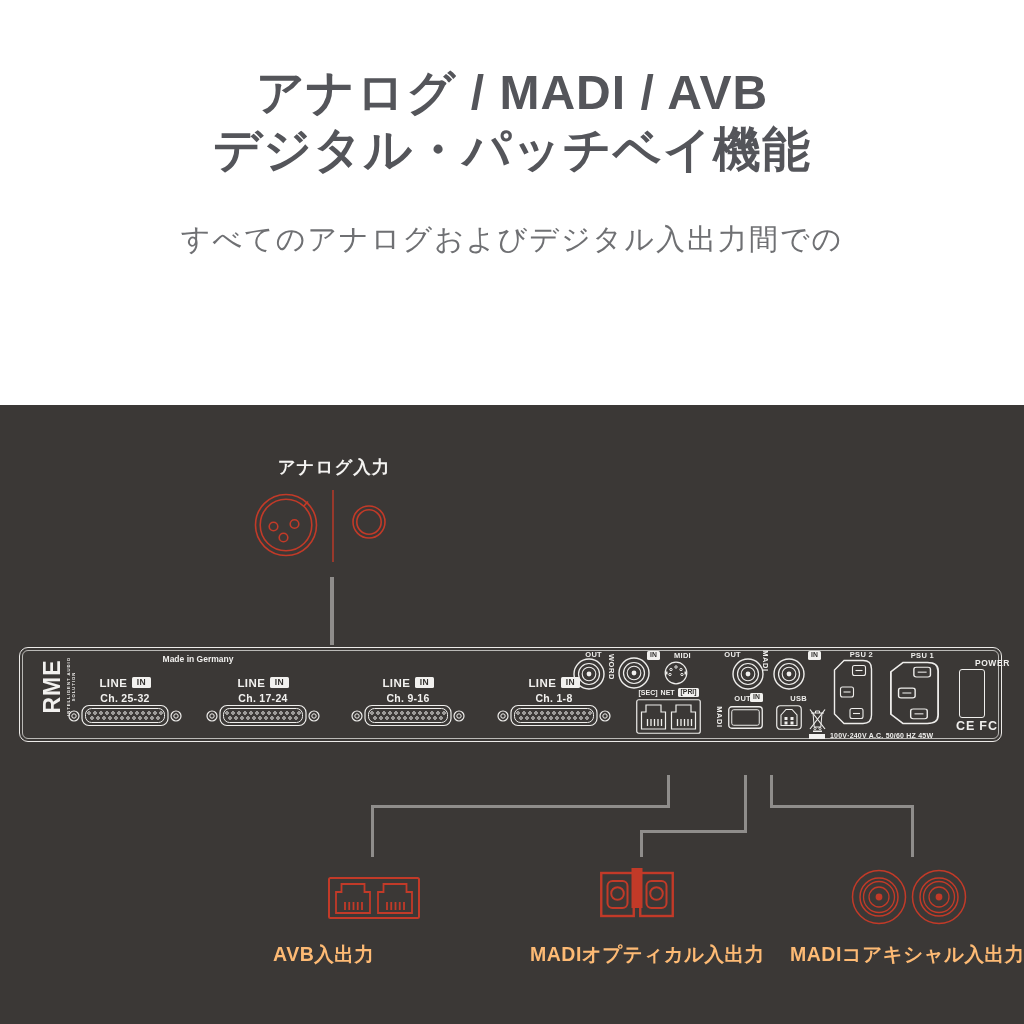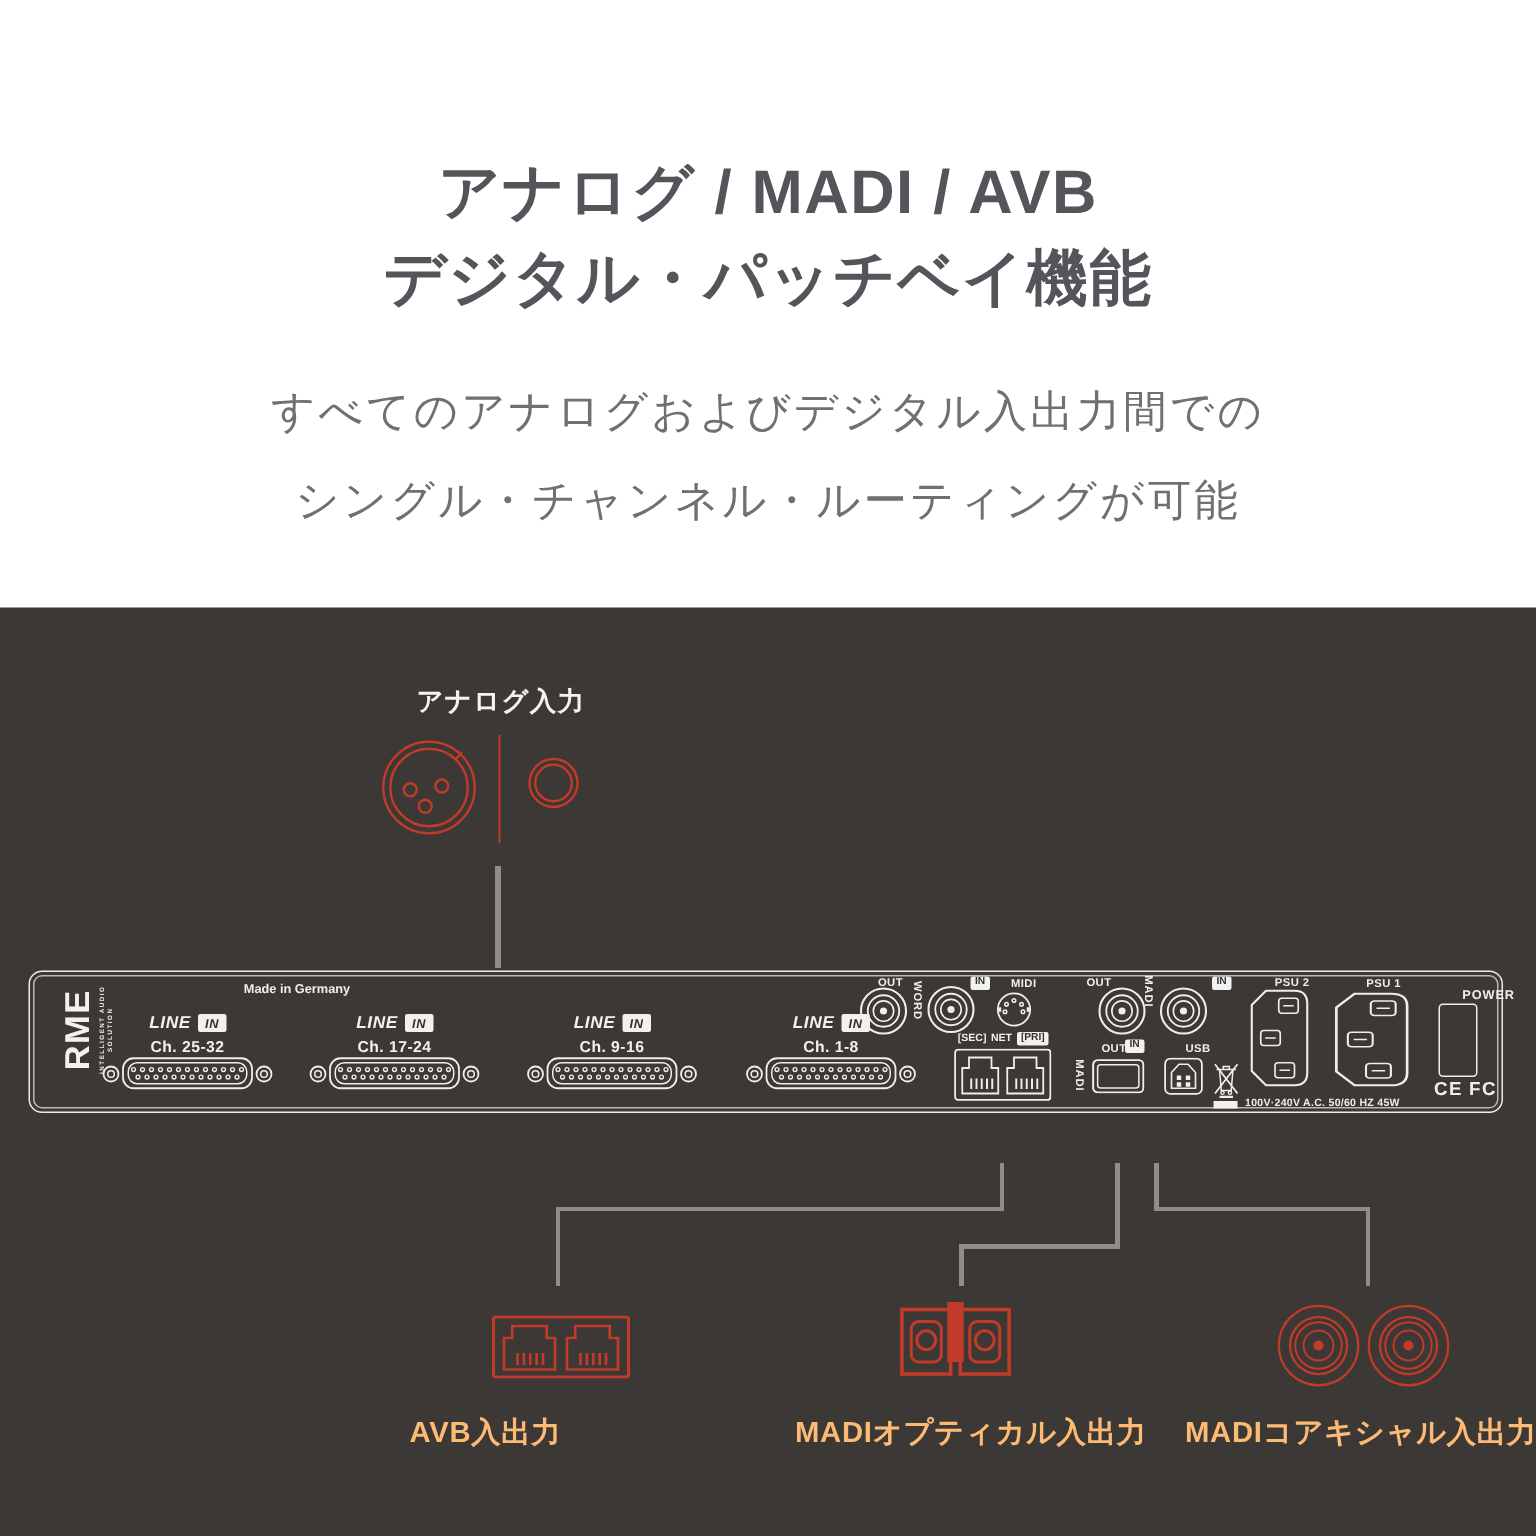--- a/index.html
+++ b/index.html
@@ -1,39 +1,39 @@
 <!DOCTYPE html>
 <html><head>
 <meta charset="utf-8">
 <style>
   * { margin:0; padding:0; box-sizing:border-box; }
   html,body { width:1024px; background:#fff; font-family:"Liberation Sans", sans-serif; }
   .page { position:relative; width:1024px; height:1024px; overflow:hidden; background:#fff; }
 
   
   .hero { position:absolute; left:0; top:0; width:1024px; height:405px; background:#fff; }
-  .title { margin-top:100px; text-align:center; font-size:41px; font-weight:800; line-height:57px; color:#54555a; letter-spacing:1px; }
+  .title { margin-top:64px; text-align:center; font-size:48px; font-weight:800; line-height:57px; color:#54555a; letter-spacing:1px; }
   .subtitle { margin-top:32px; text-align:center; font-size:29px; font-weight:400; line-height:59px; color:#6f7073; letter-spacing:2px;font-family:Liberation Serif, serif; }
 
   
   .dark { position:absolute; left:0; top:405px; width:1024px; height:619px; background:#3b3836; }
   .analog-label { position:absolute; left:234px; top:50px; width:200px; text-align:center; font-size:17.5px; font-weight:bold; color:#f4f3f1; letter-spacing:1px; }
   .callout-label { position:absolute; font-size:19.5px; font-weight:bold; color:#fdba74; text-align:left; letter-spacing:.5px; }
   svg { display:block; position:absolute; }
   .abs { position:absolute; }
 
   
   .panel { position:absolute; left:19px; top:242px; width:983px; height:95px; border:1.5px solid #edebe9; border-radius:9px; }
   .panel-inner { position:absolute; inset:2px; border:1px solid rgba(230,228,226,.75); border-radius:6px; }
   .plabel { position:absolute; font-size:7.5px; font-weight:bold; color:#f0efed; text-align:right; letter-spacing:.3px; line-height:9px; }
   .chip { display:inline-block; background:#f2f1ef; color:#32302e; font-weight:bold; border-radius:1.5px; line-height:1; }
   .chip-lg { font-size:8.5px; padding:1.5px 4.5px; }
   .chip-sm { font-size:6.8px; padding:1px 3px; }
   .line-group { position:absolute; top:26px; width:124px; height:56px; }
-  .line-row { display:flex; justify-content:center; align-items:flex-start; gap:5px; font-size:11.5px; font-weight:bold; color:#f2f1ef; height:13px; margin-top:2px; letter-spacing:.4px;font-style:italic; }
+  .line-row { display:flex; justify-content:center; align-items:center; gap:5px; font-size:11.5px; font-weight:bold; color:#f2f1ef; height:13px; margin-top:2px; letter-spacing:.4px; }
   .ch { text-align:center; font-size:10.5px; font-weight:600; color:#f2f1ef; margin-top:3px; letter-spacing:.3px; }
   .made-in { position:absolute; left:138px; top:6px; width:80px; text-align:center; font-size:8.5px; font-weight:bold; color:#f0efed; }
   .vlabel { position:absolute; width:40px; height:10px; line-height:10px; font-size:7.5px; font-weight:bold; color:#f0efed; text-align:center; letter-spacing:.6px; transform:rotate(90deg); }
   .net-row { position:absolute; left:612px; top:40px; width:74px; display:flex; justify-content:center; align-items:center; gap:3px; font-size:7px; font-weight:bold; color:#f0efed; }
   .rating { position:absolute; left:810px; top:84px; width:130px; font-size:7px; font-weight:bold; color:#f0efed; letter-spacing:.2px; }
   .rating-chip { position:absolute; left:789px; top:86px; width:16px; height:5px; background:#f2f1ef; }
   .power-switch { position:absolute; left:939px; top:21px; width:26px; height:49px; border:1.5px solid #f0efed; border-radius:3px; }
   .cert { position:absolute; left:925px; top:71px; width:55px; text-align:right; font-size:12.5px; font-weight:bold; color:#f0efed; letter-spacing:1px; }
   .cert span { margin:0 2px; }
   .rme-wrap { position:absolute; left:19px; top:5px; width:37px; height:66px; }
@@ -46,21 +46,20 @@
 
 <div class="page">
 
   <header class="hero">
     <div class="title">
       <div>アナログ / MADI / AVB</div>
       <div>デジタル・パッチベイ機能</div>
     </div>
     <div class="subtitle">
       <div>すべてのアナログおよびデジタル入出力間での</div>
-      <div>シングル・チャンネル・ルーティングが可能</div>
     </div>
   </header>
 
   <section class="dark">
 
     <div class="analog-label">アナログ入力</div>
 
     <svg class="abs" style="left:230px;top:80px" width="180" height="100" viewBox="230 80 180 100" fill="none">
       <g stroke="#c23a28" stroke-width="1.6">
         <circle cx="286" cy="120" r="30.5"></circle>

